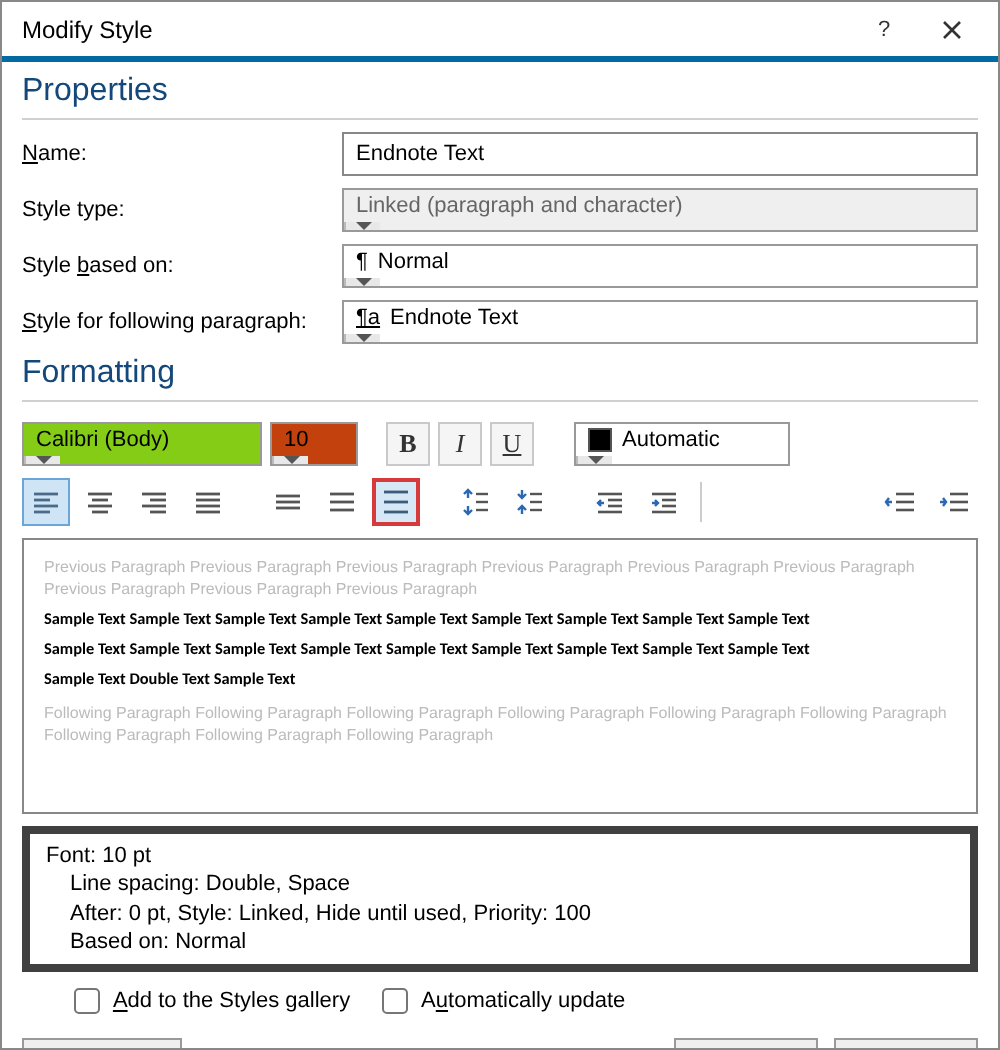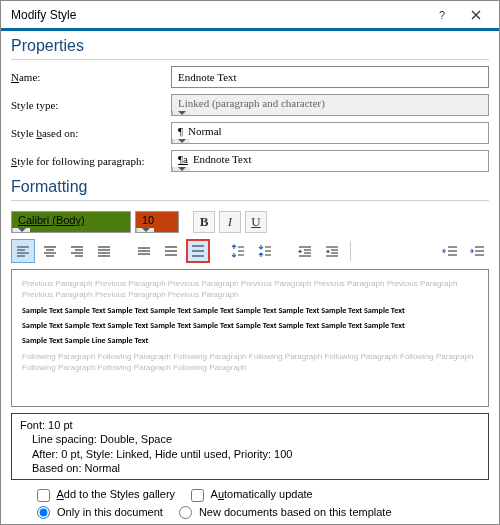--- a/index.html
+++ b/index.html
@@ -32,21 +32,20 @@
     font-size: 16px;
     padding: 6px 10px 2px 10px;
   }
   .hr-thin { border: none; border-top: 1px solid #d0d0d0; margin: 2px 10px 6px 10px; }
   .form-grid {
     display: grid;
     grid-template-columns: 160px 1fr;
     row-gap: 6px;
     padding: 0 10px;
     align-items: center;
-    font-family: Liberation Serif, serif;
   }
   .form-grid label { color: #000; }
   .clabel u { text-decoration: underline; }
   .textinput {
     height: 22px;
     border: 1px solid #888;
     padding: 0 6px;
     font-family: inherit;
     font-size: 11px;
     width: 100%;
@@ -67,21 +66,21 @@
   }
   .combo .dd {
     width: 18px; background: #e8e8e8; border-left: 1px solid #bbb;
     display: flex; align-items: center; justify-content: center;
   }
   .chev { width: 0; height: 0; border-left: 4px solid transparent; border-right: 4px solid transparent; border-top: 4px solid #555; }
 
   .fmt-row1 {
     display: flex; gap: 4px; padding: 4px 10px; align-items: center;
   }
-  .fmt-row1 .combo.font { width: 120px; background: #4d7c0f; text-decoration: underline; }
+  .fmt-row1 .combo.font { width: 120px; background: #84cc16; }
   .fmt-row1 .combo.size { width: 44px; background: #c2410c; }
   .sq-btn {
     width: 22px; height: 22px; border: 1px solid #c9c9c9;
     background: #f5f5f5;
     display: flex; align-items: center; justify-content: center;
     font-family: "Times New Roman", serif;
     font-size: 13px;
     color: #333;
   }
   .sq-btn.bold { font-weight: bold; }
@@ -125,21 +124,21 @@
     color: #000;
     margin: 6px 0;
     line-height: 1.1;
     white-space: nowrap;
     overflow: hidden;
     font-weight: bold;
   }
 
   .desc-box {
     margin: 6px 10px 0 10px;
-    border: 1px solid #404040;
+    border: 4px solid #404040;
     padding: 4px 8px;
     min-height: 54px;
     font-size: 11px;
     line-height: 1.3;
   }
 
   .opts {
     padding: 8px 10px 0 10px;
     font-size: 11px;
   }
@@ -229,20 +228,29 @@
     <div class="val">10</div>
     <div class="dd">
         <div class="chev"></div>
       </div>
   </div>
   <div style="width:6px"></div>
   <div class="sq-btn bold">B</div>
   <div class="sq-btn ital">I</div>
   <div class="sq-btn ul">U</div>
   <div style="width:12px"></div>
+  <div class="combo color">
+    <div class="val">
+      <span class="swatch"></span>
+      <span>Automatic</span>
+    </div>
+    <div class="dd">
+        <div class="chev"></div>
+      </div>
+  </div>
 </div>
 
 <div class="fmt-row2">
   <div class="ibtn sel">
     <svg width="14" height="12">
         <g stroke="#4a6a88" stroke-width="1.4">
           <line x1="1" y1="2" x2="13" y2="2"></line>
           <line x1="1" y1="5" x2="9" y2="5"></line>
           <line x1="1" y1="8" x2="13" y2="8"></line>
           <line x1="1" y1="11" x2="9" y2="11"></line>
@@ -378,40 +386,36 @@
           <line x1="6" y1="10" x2="15" y2="10"></line>
         </g>
       </svg>
   </div>
 </div>
 
 <div class="preview">
   <div class="ghost">Previous Paragraph Previous Paragraph Previous Paragraph Previous Paragraph Previous Paragraph Previous Paragraph Previous Paragraph Previous Paragraph Previous Paragraph</div>
   <div class="sample">Sample Text Sample Text Sample Text Sample Text Sample Text Sample Text Sample Text Sample Text Sample Text</div>
   <div class="sample">Sample Text Sample Text Sample Text Sample Text Sample Text Sample Text Sample Text Sample Text Sample Text</div>
-  <div class="sample">Sample Text Sample Line Sample Text</div>
+  <div class="sample">Sample Text Double Text Sample Text</div>
   <div class="ghost">Following Paragraph Following Paragraph Following Paragraph Following Paragraph Following Paragraph Following Paragraph Following Paragraph Following Paragraph Following Paragraph</div>
 </div>
 
 <div class="desc-box">
   <div>Font: 10 pt</div>
   <div style="padding-left:12px">Line spacing:  Double, Space</div>
   <div style="padding-left:12px">After:  0 pt, Style: Linked, Hide until used, Priority: 100</div>
   <div style="padding-left:12px">Based on: Normal</div>
 </div>
 
 <div class="opts">
   <div class="row">
     <label><input type="checkbox" style=""> <u>A</u>dd to the Styles gallery</label>
     <label><input type="checkbox" style=""> A<u>u</u>tomatically update</label>
   </div>
-  <div class="row">
-    <label><input type="radio" name="scope" checked="" style=""> <span>Only in this document</span></label>
-    <label><input type="radio" name="scope" style=""> <span>New documents based on this template</span></label>
-  </div>
 </div>
 
 <div class="btnbar">
   <div class="btn fmtmenu">
     
     
   </div>
   <div class="spacer"></div>
   <div class="btn">OK</div>
   <div style="width:8px"></div>

